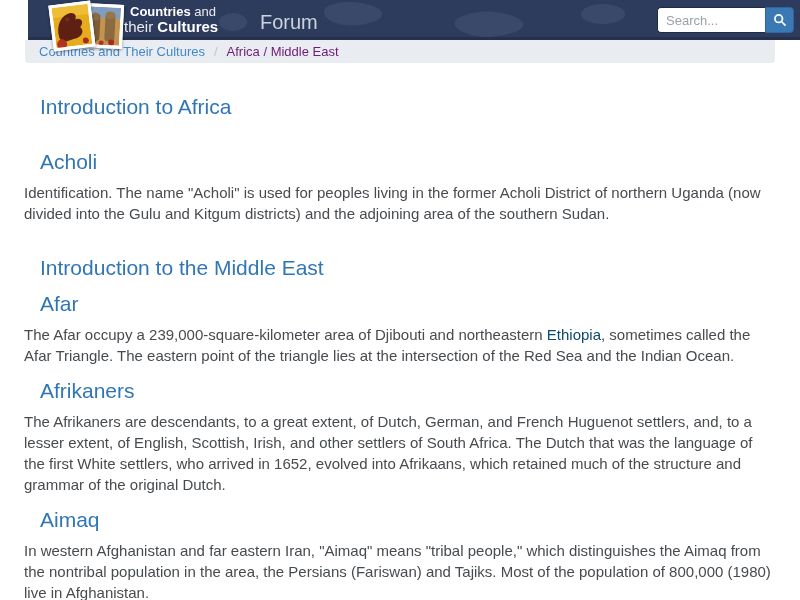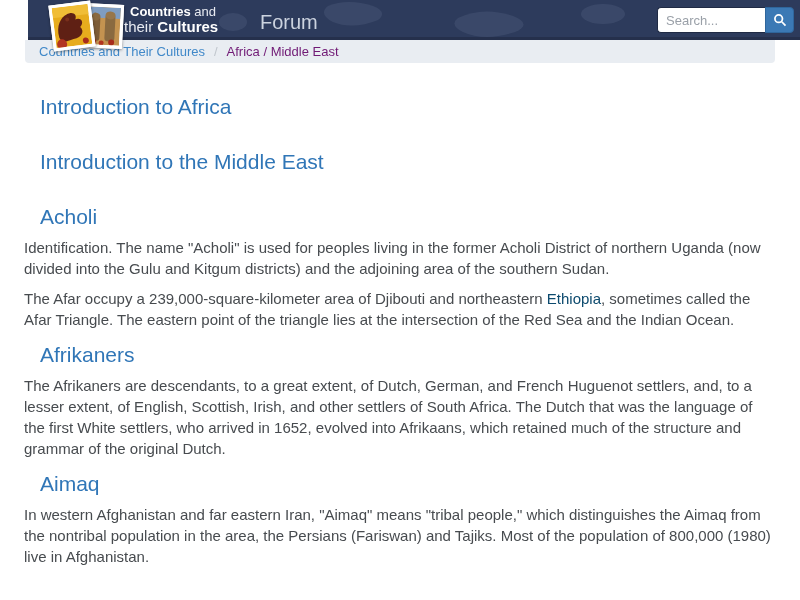--- a/index.html
+++ b/index.html
@@ -167,29 +167,30 @@
   <span class="crumb-current">Africa / Middle East</span>
 </nav>
 
 <main class="content">
 
   <section>
     <h2 class="mt-lg"><a>Introduction to Africa</a></h2>
   </section>
 
   <section>
-    <h2 class="mt-lg"><a>Introduction to the Middle East</a></h2>
-  </section>
-
-  <section>
     <h2 class="mt-lg"><a>Acholi</a></h2>
     <p>Identification. The name "Acholi" is used for peoples living in the former Acholi District of northern Uganda (now divided into the Gulu and Kitgum districts) and the adjoining area of the southern Sudan.</p>
   </section>
 
   <section>
+    <h2 class="mt-lg"><a>Introduction to the Middle East</a></h2>
+  </section>
+
+  <section>
+    <h2 class="mt-sm"><a>Afar</a></h2>
     <p><span>The Afar occupy a 239,000-square-kilometer area of Djibouti and northeastern </span><a class="inline-link">Ethiopia</a><span>, sometimes called the Afar Triangle. The eastern point of the triangle lies at the intersection of the Red Sea and the Indian Ocean.</span></p>
   </section>
 
   <section>
     <h2 class="mt-sm"><a>Afrikaners</a></h2>
     <p>The Afrikaners are descendants, to a great extent, of Dutch, German, and French Huguenot settlers, and, to a lesser extent, of English, Scottish, Irish, and other settlers of South Africa. The Dutch that was the language of the first White settlers, who arrived in 1652, evolved into Afrikaans, which retained much of the structure and grammar of the original Dutch.</p>
   </section>
 
   <section>
     <h2 class="mt-sm"><a>Aimaq</a></h2>

